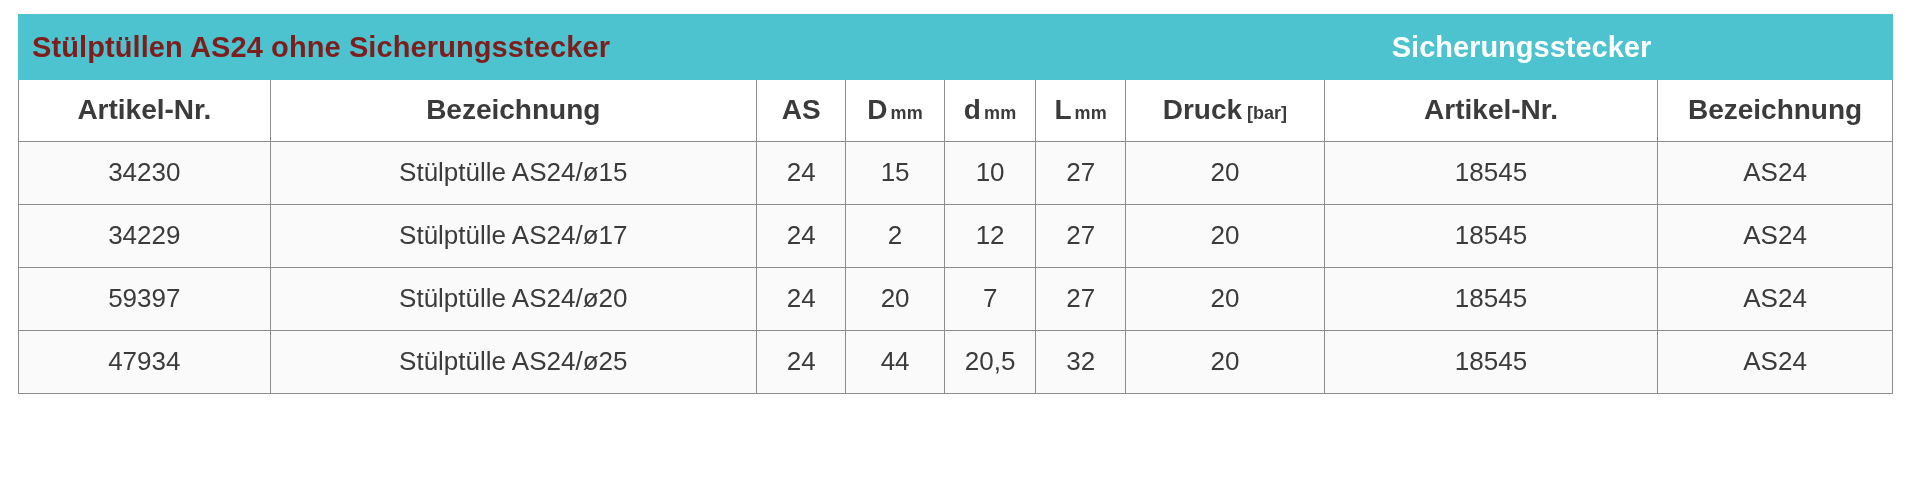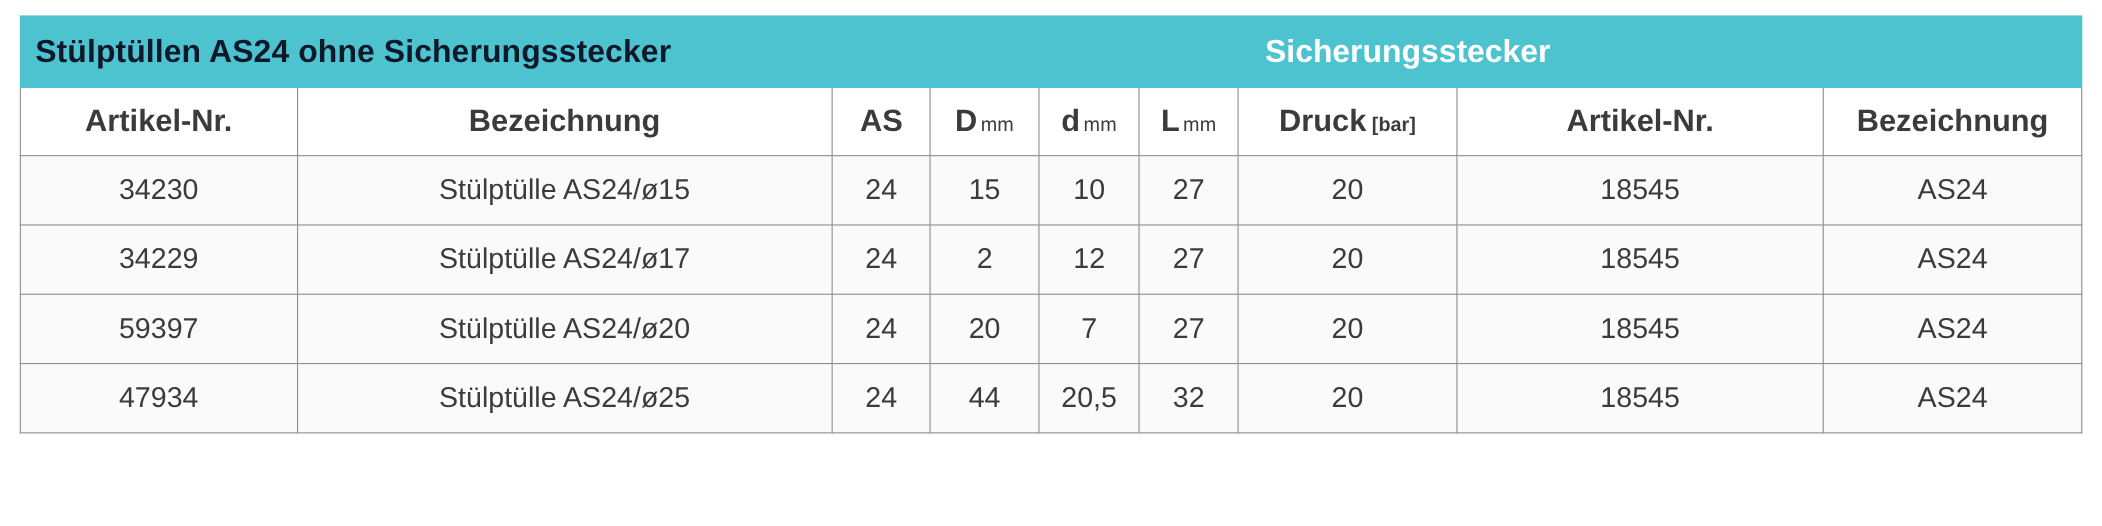--- a/index.html
+++ b/index.html
@@ -24,35 +24,35 @@
   
   .banner {
     display: flex;
     align-items: center;
     height: 66px;
     background: #4cc3ce;
     margin: 0 18px 0 18px;
     width: calc(100% - 36px);
   }
   .banner-left {
-    color: #0f172a;
+    color: #7f1d1d;
     font-size: 29px;
     font-weight: bold;
     letter-spacing: 0.1px;
     padding-left: 14px;
     white-space: nowrap;
   }
   .banner-right {
     color: #ffffff;
     font-size: 29px;
     font-weight: bold;
     white-space: nowrap;
     margin-left: auto;
     width: 743px;
-    text-align: left;
+    text-align: center;
   }
 
   
   table.spec {
     border-collapse: collapse;
     width: calc(100% - 36px);
     margin: 0 18px;
     table-layout: fixed;
   }
   table.spec th, table.spec td {
@@ -71,21 +71,21 @@
     border-top: none;
   }
   table.spec thead th:first-child { border-left: 1px solid #8d8d8d; }
   table.spec tbody td {
     background: #fafafa;
     height: 63px;
     font-weight: normal;
   }
   .unit {
     font-size: 18px;
-    font-weight: normal;
+    font-weight: bold;
     letter-spacing: 0.2px;
     margin-left: 3px;
     text-align: center;
   }
   .unit-sm {
     font-size: 18px;
     font-weight: bold;
     margin-left: 5px;
   }
   .cell-name { text-align: left; padding-left: 18px; }

